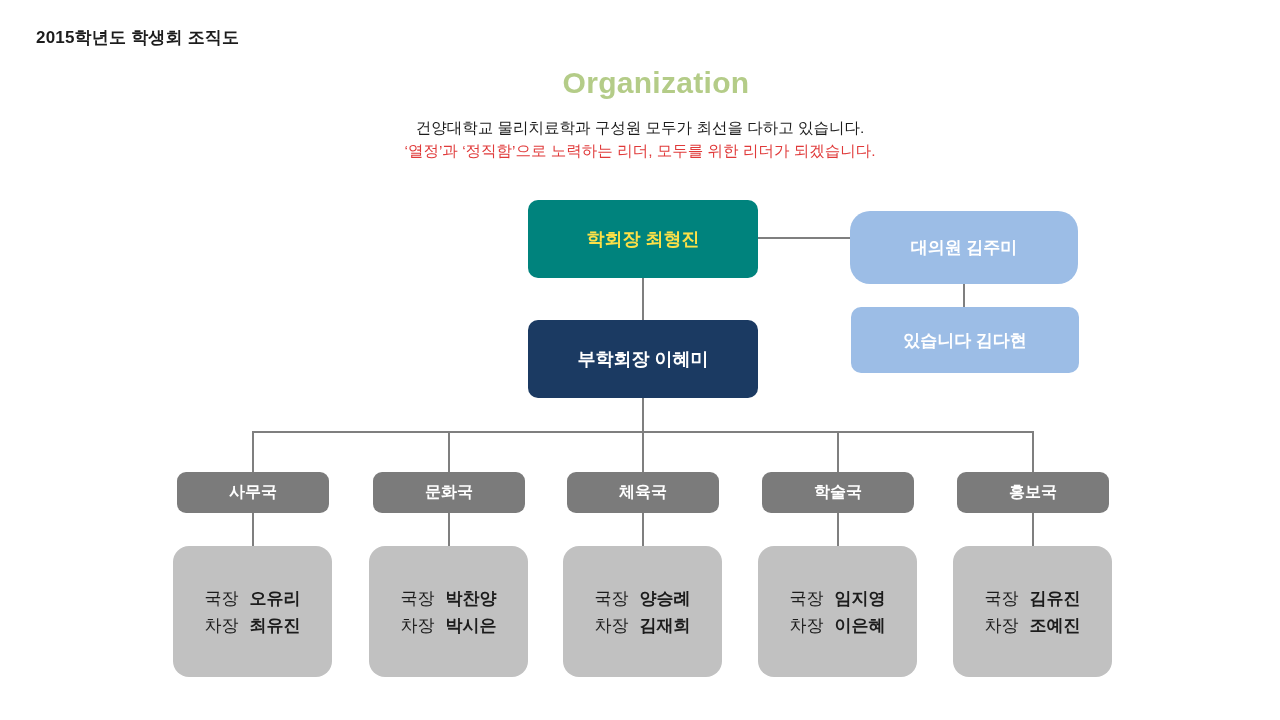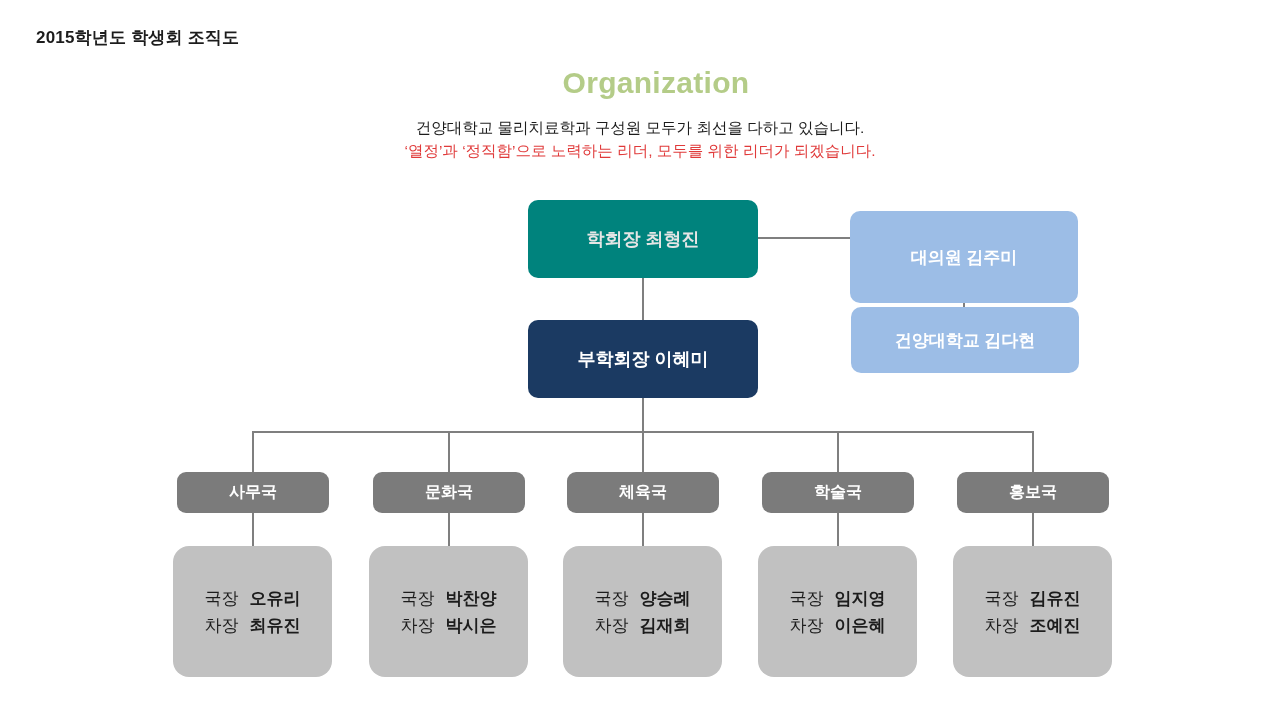--- a/index.html
+++ b/index.html
@@ -77,21 +77,21 @@
 
   .node-president {
     left: 528px;
     top: 200px;
     width: 230px;
     height: 78px;
     background: #00837d;
     border-radius: 10px;
   }
   .node-president .node-label {
-    color: #e5e5e5;
+    color: #fde047;
     font-size: 18px;
     font-weight: bold;
   }
 
   .node-vice {
     left: 528px;
     top: 320px;
     width: 230px;
     height: 78px;
     background: #1b3a62;
@@ -100,23 +100,23 @@
   .node-vice .node-label {
     color: #ffffff;
     font-size: 18px;
     font-weight: bold;
   }
 
   .node-council {
     left: 850px;
     top: 211px;
     width: 228px;
-    height: 92px;
+    height: 73px;
     background: #9cbde6;
-    border-radius: 10px;
+    border-radius: 20px;
   }
   .node-council .node-label {
     color: #ffffff;
     font-size: 17px;
     font-weight: bold;
   }
 
   .node-vice-council {
     left: 851px;
     top: 307px;
@@ -232,21 +232,21 @@
 
   <div class="node node-vice">
     <span class="node-label">부학회장 이혜미</span>
   </div>
 
   <div class="node node-council">
     <span class="node-label">대의원 김주미</span>
   </div>
 
   <div class="node node-vice-council">
-    <span class="node-label">건양대학교 김다현</span>
+    <span class="node-label">있습니다 김다현</span>
   </div>
 
   <div class="dept" style="left:177px;">
     <span class="node-label">사무국</span>
   </div>
   <div class="dept" style="left:373px;">
     <span class="node-label">문화국</span>
   </div>
   <div class="dept" style="left:567px;">
     <span class="node-label">체육국</span>

